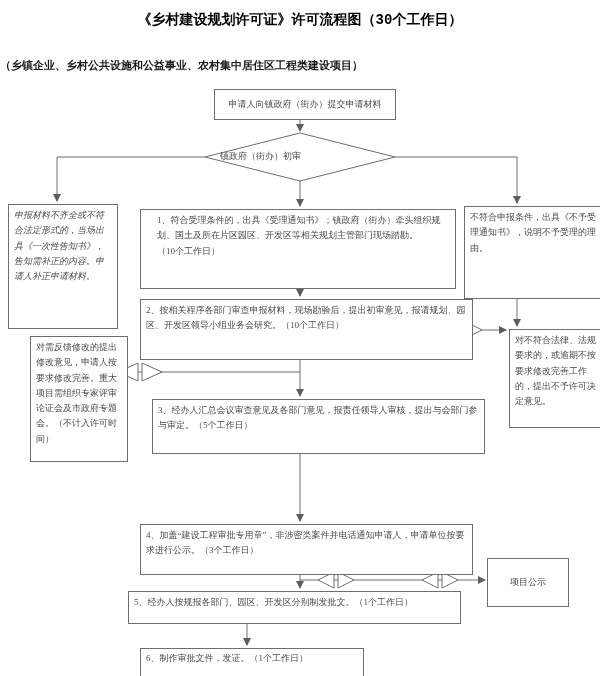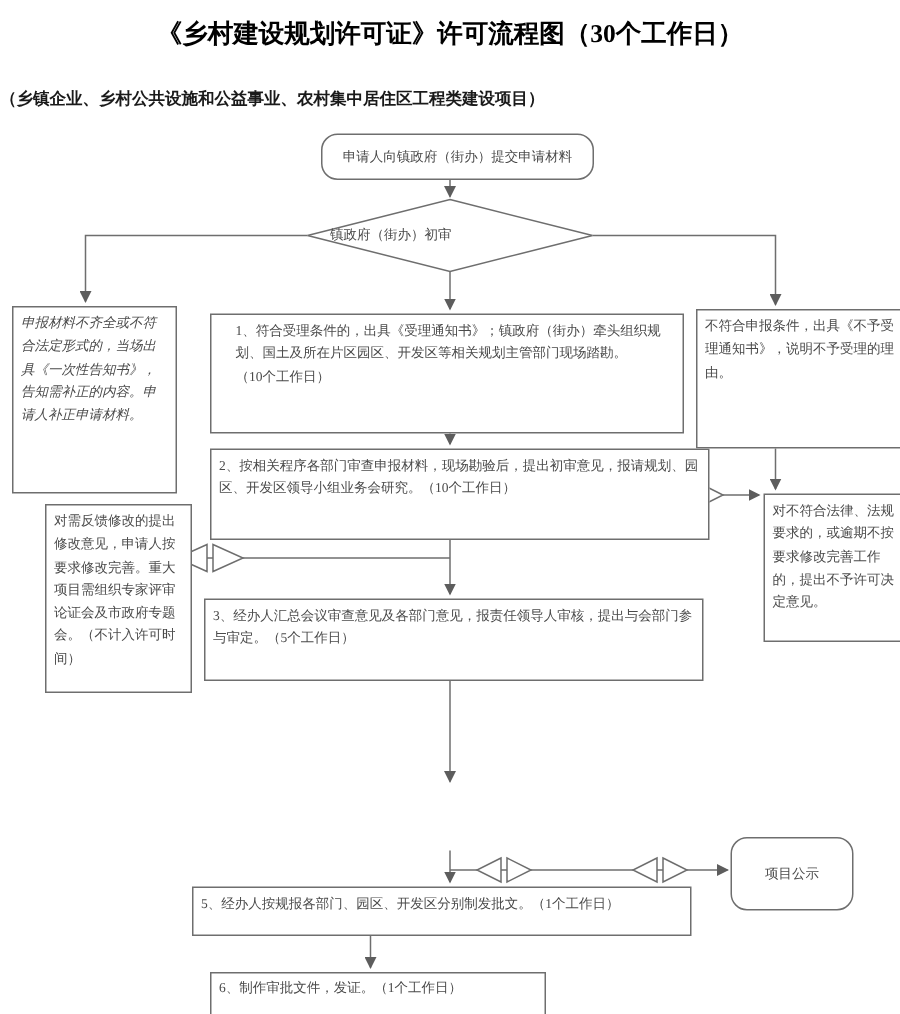--- a/index.html
+++ b/index.html
@@ -1,25 +1,25 @@
 <!DOCTYPE html>
 <html><head>
 <meta charset="utf-8">
 <style>
   html,body{margin:0;padding:0;background:#ffffff;}
   .page{position:relative;width:600px;height:676px;background:#fff;
         font-family:"Liberation Serif","DejaVu Serif",serif;color:#4a4a4a;overflow:hidden;}
   .title{position:absolute;top:11px;left:0;width:100%;text-align:center;
-         font-size:17px;font-weight:bold;color:#000;}
+         font-size:14px;font-weight:bold;color:#000;font-family:Liberation Mono, monospace;}
   .subtitle{position:absolute;top:58px;left:0;width:100%;
             font-size:11px;font-weight:bold;color:#1a1a1a;}
   .box{position:absolute;border:1px solid #6e6e6e;background:#fff;
        font-size:9px;line-height:1.7;padding:3px 5px;white-space:pre-line;}
   .center{display:flex;align-items:center;justify-content:center;
-          text-align:center;white-space:normal;padding:2px 4px;border-radius:11px;}
+          text-align:center;white-space:normal;padding:2px 4px;}
   .connectors{position:absolute;top:0;left:0;}
   .diamond-label{position:absolute;left:220px;top:150px;width:160px;
                  text-align:left;font-size:9px;color:#4a4a4a;}
 </style>
 </head>
 <body>
 
 <div class="page">
 
   <div class="title">《乡村建设规划许可证》许可流程图（30个工作日）</div>
@@ -68,22 +68,23 @@
 （10个工作日）</div>
 
   <div class="box" style="left:464px;top:206px;width:129px;height:85px;">不符合申报条件，出具《不予受理通知书》，说明不予受理的理由。</div>
 
   <div class="box" style="left:140px;top:299px;width:321px;height:53px;">2、按相关程序各部门审查申报材料，现场勘验后，提出初审意见，报请规划、园区、开发区领导小组业务会研究。（10个工作日）</div>
 
   <div class="box" style="left:30px;top:336px;width:86px;height:118px;">对需反馈修改的提出修改意见，申请人按要求修改完善。重大项目需组织专家评审论证会及市政府专题会。（不计入许可时间）</div>
 
   <div class="box" style="left:509px;top:329px;width:85px;height:91px;">对不符合法律、法规要求的，或逾期不按要求修改完善工作的，提出不予许可决定意见。</div>
 
-  <div class="box" style="left:136px;top:399px;width:321px;height:47px;">3、经办人汇总会议审查意见及各部门意见，报责任领导人审核，提出与会部门参与审定。（5个工作日）</div>
+  <div class="box" style="left:152px;top:399px;width:321px;height:47px;">3、经办人汇总会议审查意见及各部门意见，报责任领导人审核，提出与会部门参与审定。（5个工作日）</div>
 
+  <div class="box" style="left:140px;top:524px;width:321px;height:43px;">4、加盖“建设工程审批专用章”，非涉密类案件并电话通知申请人，申请单位按要求进行公示。（3个工作日）</div>
 
   <div class="box center" style="left:487px;top:558px;width:72px;height:43px;">项目公示</div>
 
   <div class="box" style="left:128px;top:591px;width:321px;height:25px;line-height:1.6;">5、经办人按规报各部门、园区、开发区分别制发批文。（1个工作日）</div>
 
   <div class="box" style="left:140px;top:648px;width:212px;height:22px;line-height:1.4;">6、制作审批文件，发证。（1个工作日）</div>
 
 </div>
 
 </body></html>

